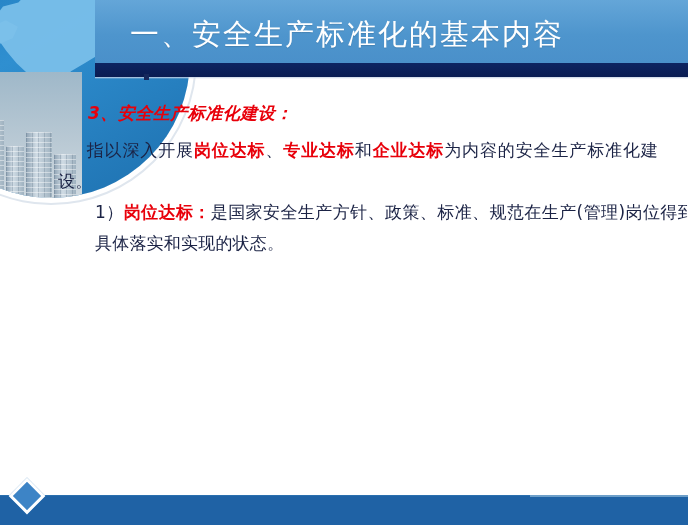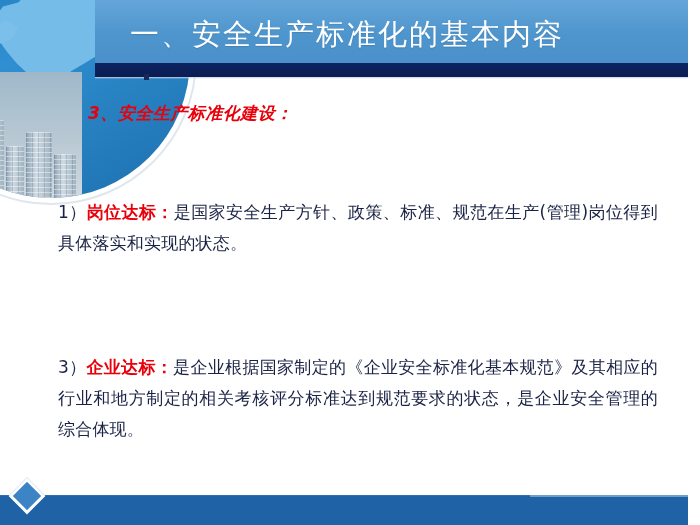--- a/index.html
+++ b/index.html
@@ -156,21 +156,21 @@
     color: #1b2345;
     text-align: justify;
     letter-spacing: .2px;
   }
   .para .ind { display: inline-block; width: 28px; }
   .hl {
     color: #e8000a;
     font-weight: bold;
   }
   .p-intro { top: 43px; }
-  .p1 { top: 105px; }
+  .p1 { top: 105px; margin-left: 37px; }
   .p2 { top: 167px; }
   .p3 { top: 260px; }
 
   
   .bottom-bar {
     position: absolute;
     left: 0;
     bottom: 0;
     width: 700px;
     height: 30px;
@@ -225,29 +225,29 @@
   <div class="title-band"></div>
   <div class="title-text">一、安全生产标准化的基本内容</div>
   <div class="navy-bar"></div>
   <div class="navy-shadow"></div>
   <div class="stray-dot"></div>
 
   <div class="body-area">
 
     <div class="heading">3、安全生产标准化建设：</div>
 
+    <div class="para p-intro">
+      <span class="ind"></span><span>指以深入开展</span><span class="hl">岗位达标</span><span>、</span><span class="hl">专业达标</span><span>和</span><span class="hl">企业达标</span><span>为内容的安全生产标准化建设。</span>
+    </div>
 
     <div class="para p1">
       <span>1）</span><span class="hl">岗位达标</span><span class="hl">：</span><span>是国家安全生产方针、政策、标准、规范在生产(管理)岗位得到具体落实和实现的状态。</span>
     </div>
 
 
-    <div class="para p3">
-      <span>3）</span><span class="hl">企业达标</span><span class="hl">：</span><span>是企业根据国家制定的《企业安全标准化基本规范》及其相应的行业和地方制定的相关考核评分标准达到规范要求的状态，是企业安全管理的综合体现。</span>
-    </div>
 
   </div>
 
   <div class="bottom-bar">
     <div class="bottom-edge"></div>
     <div class="bottom-highlight"></div>
   </div>
   <div class="diamond"></div>
 
 </div>

